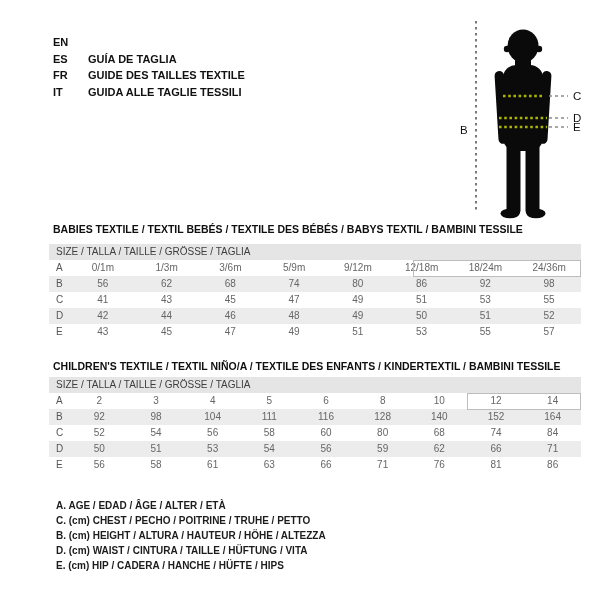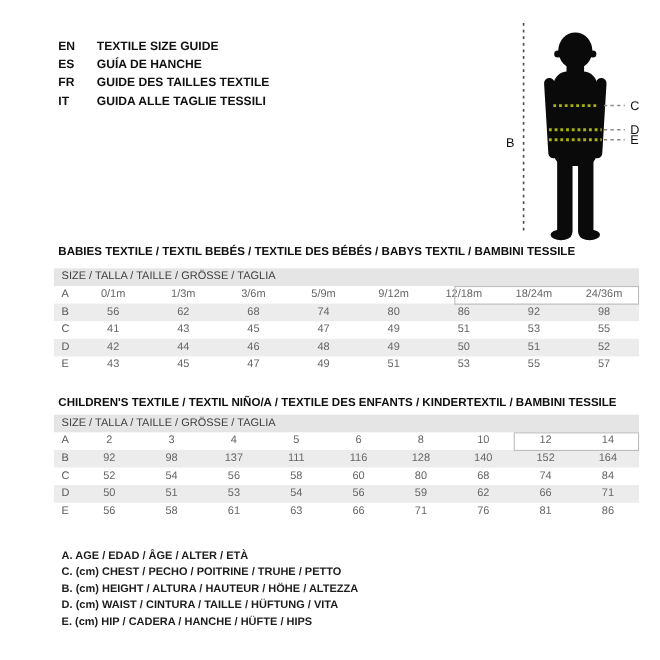--- a/index.html
+++ b/index.html
@@ -44,25 +44,24 @@
   .legend-line{line-height:15px;font-size:10px;font-weight:bold;color:#1c1c1c;white-space:nowrap;}
 </style>
 </head>
 <body>
 
 <div class="page">
 
   <div class="lang-list">
     <div class="lang-row">
       <span class="lang-code">EN</span>
-      <span class="lang-label">TEXTILE SIZE GUIDE</span>
     </div>
     <div class="lang-row">
       <span class="lang-code">ES</span>
-      <span class="lang-label">GUÍA DE HANCHE</span>
+      <span class="lang-label">GUÍA DE TAGLIA</span>
     </div>
     <div class="lang-row">
       <span class="lang-code">FR</span>
       <span class="lang-label">GUIDE DES TAILLES TEXTILE</span>
     </div>
     <div class="lang-row">
       <span class="lang-code">IT</span>
       <span class="lang-label">GUIDA ALLE TAGLIE TESSILI</span>
     </div>
   </div>
@@ -177,21 +176,21 @@
           <div class="tcell">6</div>
           <div class="tcell">8</div>
           <div class="tcell">10</div>
           <div class="tcell">12</div>
           <div class="tcell">14</div>
         </div>
         <div class="trow stripe" style="grid-template-columns: 22px repeat(9, 1fr);">
           <div class="tlabel">B</div>
           <div class="tcell">92</div>
           <div class="tcell">98</div>
-          <div class="tcell">137</div>
+          <div class="tcell">104</div>
           <div class="tcell">111</div>
           <div class="tcell">116</div>
           <div class="tcell">128</div>
           <div class="tcell">140</div>
           <div class="tcell">152</div>
           <div class="tcell">164</div>
         </div>
         <div class="trow" style="grid-template-columns: 22px repeat(9, 1fr);">
           <div class="tlabel">C</div>
           <div class="tcell">52</div>

